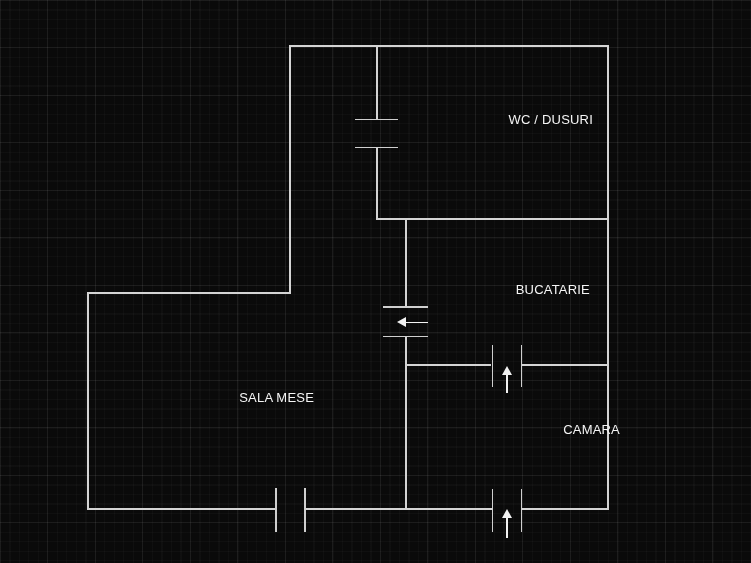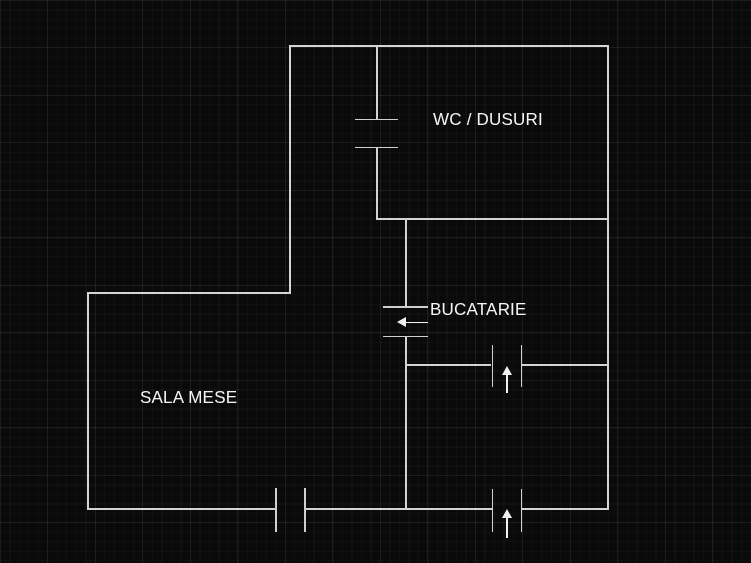--- a/index.html
+++ b/index.html
@@ -20,23 +20,23 @@
   }
   .wall { position: absolute; background: #d4d4d4; }
   .tick { position: absolute; background: #cfcfcf; }
   .shaft { position: absolute; background: #f2f2f2; }
   .head { position: absolute; width: 0; height: 0; }
   .head-left  { border-top: 5px solid transparent; border-bottom: 5px solid transparent; border-right: 9px solid #f2f2f2; }
   .head-up    { border-left: 5px solid transparent; border-right: 5px solid transparent; border-bottom: 9px solid #f2f2f2; }
   .room-label {
     position: absolute;
     color: #f5f5f5;
-    font-size: 17px;
+    font-size: 13px;
     letter-spacing: 0.2px;
-    text-align: left;
+    text-align: right;
     white-space: nowrap;
   }
   .room-label span { display: block; }
   .lh15 { line-height: 15px; }
   .lh16 { line-height: 16px; }
   .lh14 { line-height: 14px; }
 </style>
 </head>
 <body>
 
@@ -79,24 +79,25 @@
   </div>
   <div>
     <div class="shaft" style="left:506px; top:517px; width:1.5px; height:21px;"></div>
     <div class="head head-up" style="left:502px; top:509px;"></div>
   </div>
 
   <div class="room-label lh14" style="left:433px; top:113px; width:160px;">
     <span>WC / DUSURI</span>
   </div>
 
-  <div class="room-label lh14" style="left:430px; top:283px; width:160px;margin-top:20px;">
+  <div class="room-label lh14" style="left:430px; top:283px; width:160px;">
     <span>BUCATARIE</span>
   </div>
 
-  <div class="room-label lh15" style="left:140px; top:390px; width:180px;">
+  <div class="room-label lh15" style="left:134px; top:390px; width:180px;">
     <span>SALA MESE</span>
   </div>
 
   <div class="room-label lh16" style="left:400px; top:422px; width:220px;">
+    <span>CAMARA</span>
   </div>
 
 </div>
 
 </body></html>

